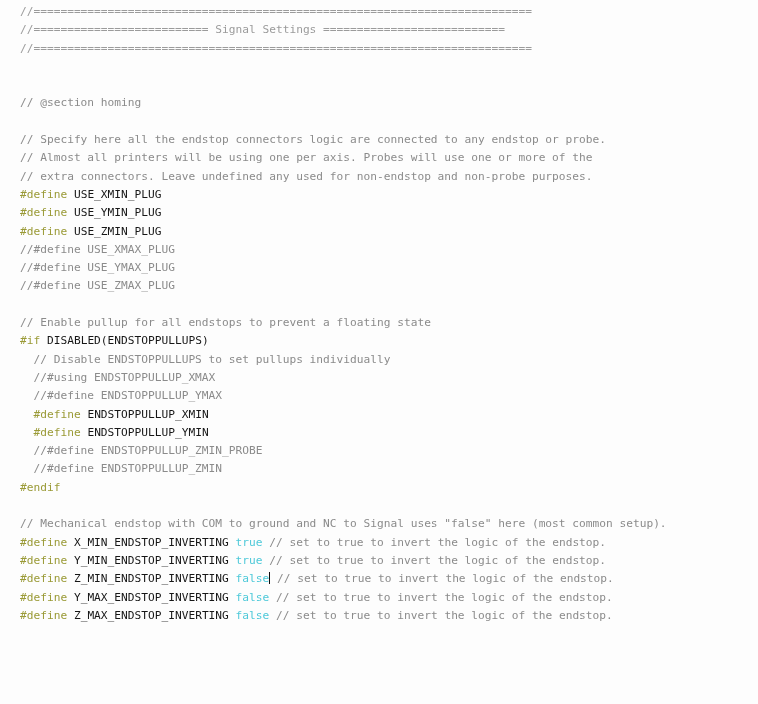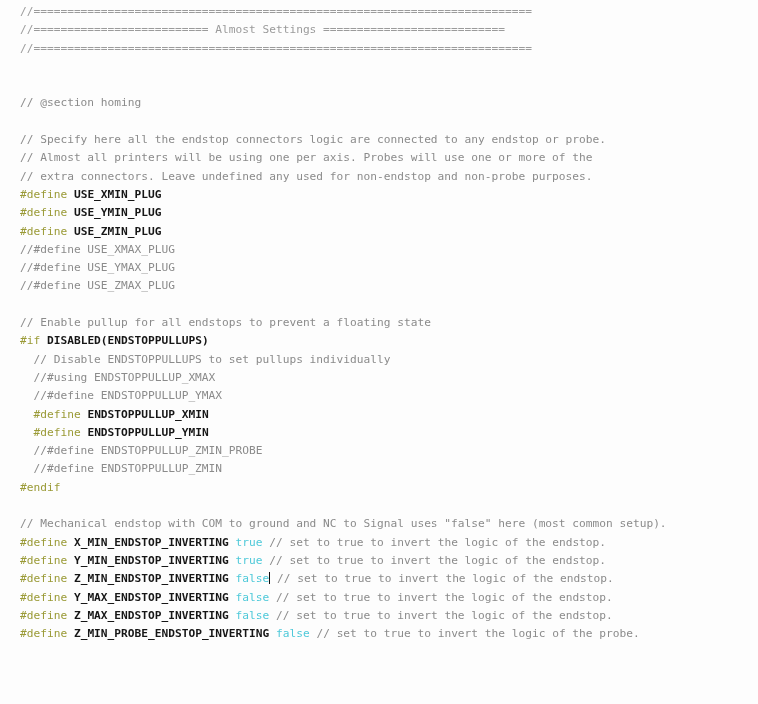--- a/index.html
+++ b/index.html
@@ -31,42 +31,42 @@
     white-space: pre;
     color: #1f1f1f;
     font-family: "DejaVu Sans Mono", "Liberation Mono", monospace;
   }
   .code-line.blank { color: transparent; }
 
   
   .cmt   { color: #8b8b8b; margin-top: 40px; }
   .sep   { color: #9b9b9b; letter-spacing: 0px; }
   .kw    { color: #9a9a36; }
-  .ident { color: #161616; font-weight: bold; }
+  .ident { color: #161616; font-weight: normal; }
   .bool  { color: #4ec9d9; }
   .plain { color: #1f1f1f; }
 
   
   .caret {
     display: inline-block;
     width: 1px;
     height: 12px;
     background: #101010;
     vertical-align: -2px;
     margin: 0 0 0 0;
     position: relative;
   }
 </style>
 </head>
 <body>
 
 <div id="editor">
   <div id="code-body">
       <div class="code-line"><span class="sep">//==========================================================================</span></div>
-      <div class="code-line"><span class="sep">//========================== </span><span class="sep">Almost Settings</span><span class="sep"> ===========================</span></div>
+      <div class="code-line"><span class="sep">//========================== </span><span class="sep">Signal Settings</span><span class="sep"> ===========================</span></div>
       <div class="code-line"><span class="sep">//==========================================================================</span></div>
       <div class="code-line blank"><span class="plain"> </span></div>
       <div class="code-line blank"><span class="plain"> </span></div>
       <div class="code-line"><span class="cmt">// @section homing</span></div>
       <div class="code-line blank"><span class="plain"> </span></div>
       <div class="code-line"><span class="cmt">// Specify here all the endstop connectors logic are connected to any endstop or probe.</span></div>
       <div class="code-line"><span class="cmt">// Almost all printers will be using one per axis. Probes will use one or more of the</span></div>
       <div class="code-line"><span class="cmt">// extra connectors. Leave undefined any used for non-endstop and non-probe purposes.</span></div>
       <div class="code-line"><span class="kw">#define</span><span class="plain"> </span><span class="ident">USE_XMIN_PLUG</span></div>
       <div class="code-line"><span class="kw">#define</span><span class="plain"> </span><span class="ident">USE_YMIN_PLUG</span></div>
@@ -85,15 +85,14 @@
       <div class="code-line"><span class="cmt">  //#define ENDSTOPPULLUP_ZMIN_PROBE</span></div>
       <div class="code-line"><span class="cmt">  //#define ENDSTOPPULLUP_ZMIN</span></div>
       <div class="code-line"><span class="kw">#endif</span></div>
       <div class="code-line blank"><span class="plain"> </span></div>
       <div class="code-line"><span class="cmt">// Mechanical endstop with COM to ground and NC to Signal uses "false" here (most common setup).</span></div>
       <div class="code-line"><span class="kw">#define</span><span class="plain"> </span><span class="ident">X_MIN_ENDSTOP_INVERTING</span><span class="plain"> </span><span class="bool">true</span><span class="plain"> </span><span class="cmt">// set to true to invert the logic of the endstop.</span></div>
       <div class="code-line"><span class="kw">#define</span><span class="plain"> </span><span class="ident">Y_MIN_ENDSTOP_INVERTING</span><span class="plain"> </span><span class="bool">true</span><span class="plain"> </span><span class="cmt">// set to true to invert the logic of the endstop.</span></div>
       <div class="code-line"><span class="kw">#define</span><span class="plain"> </span><span class="ident">Z_MIN_ENDSTOP_INVERTING</span><span class="plain"> </span><span class="bool">false</span><span class="caret"></span><span class="plain"> </span><span class="cmt">// set to true to invert the logic of the endstop.</span></div>
       <div class="code-line"><span class="kw">#define</span><span class="plain"> </span><span class="ident">Y_MAX_ENDSTOP_INVERTING</span><span class="plain"> </span><span class="bool">false</span><span class="plain"> </span><span class="cmt">// set to true to invert the logic of the endstop.</span></div>
       <div class="code-line"><span class="kw">#define</span><span class="plain"> </span><span class="ident">Z_MAX_ENDSTOP_INVERTING</span><span class="plain"> </span><span class="bool">false</span><span class="plain"> </span><span class="cmt">// set to true to invert the logic of the endstop.</span></div>
-      <div class="code-line"><span class="kw">#define</span><span class="plain"> </span><span class="ident">Z_MIN_PROBE_ENDSTOP_INVERTING</span><span class="plain"> </span><span class="bool">false</span><span class="plain"> </span><span class="cmt">// set to true to invert the logic of the probe.</span></div>
     </div>
 </div>
 
 </body></html>

